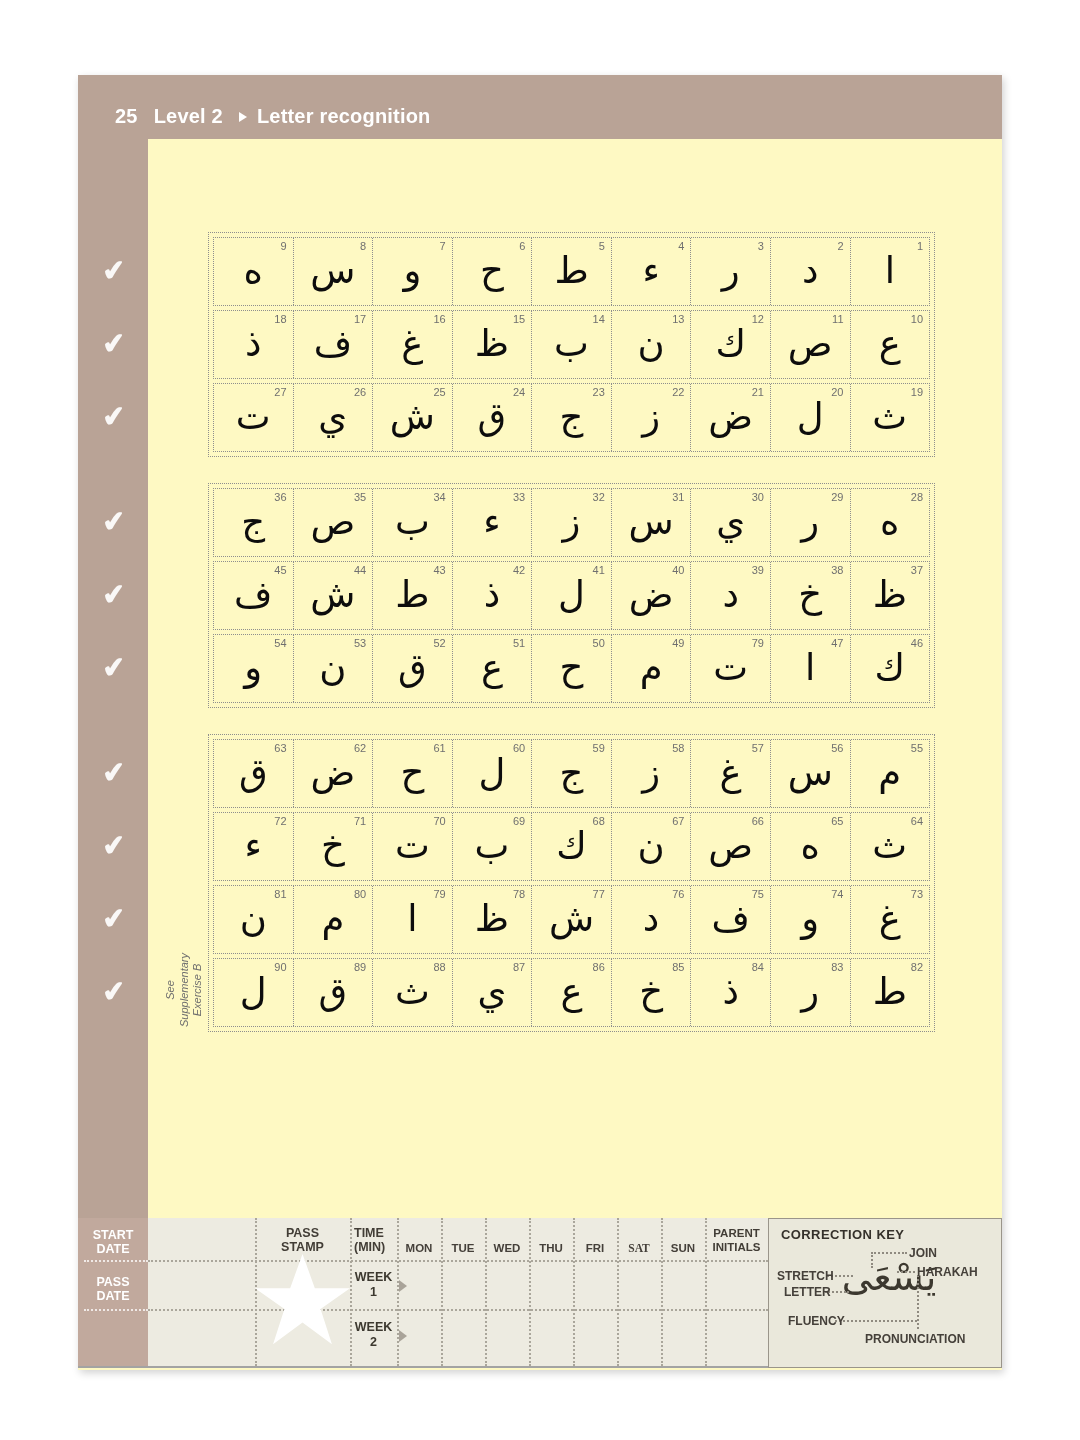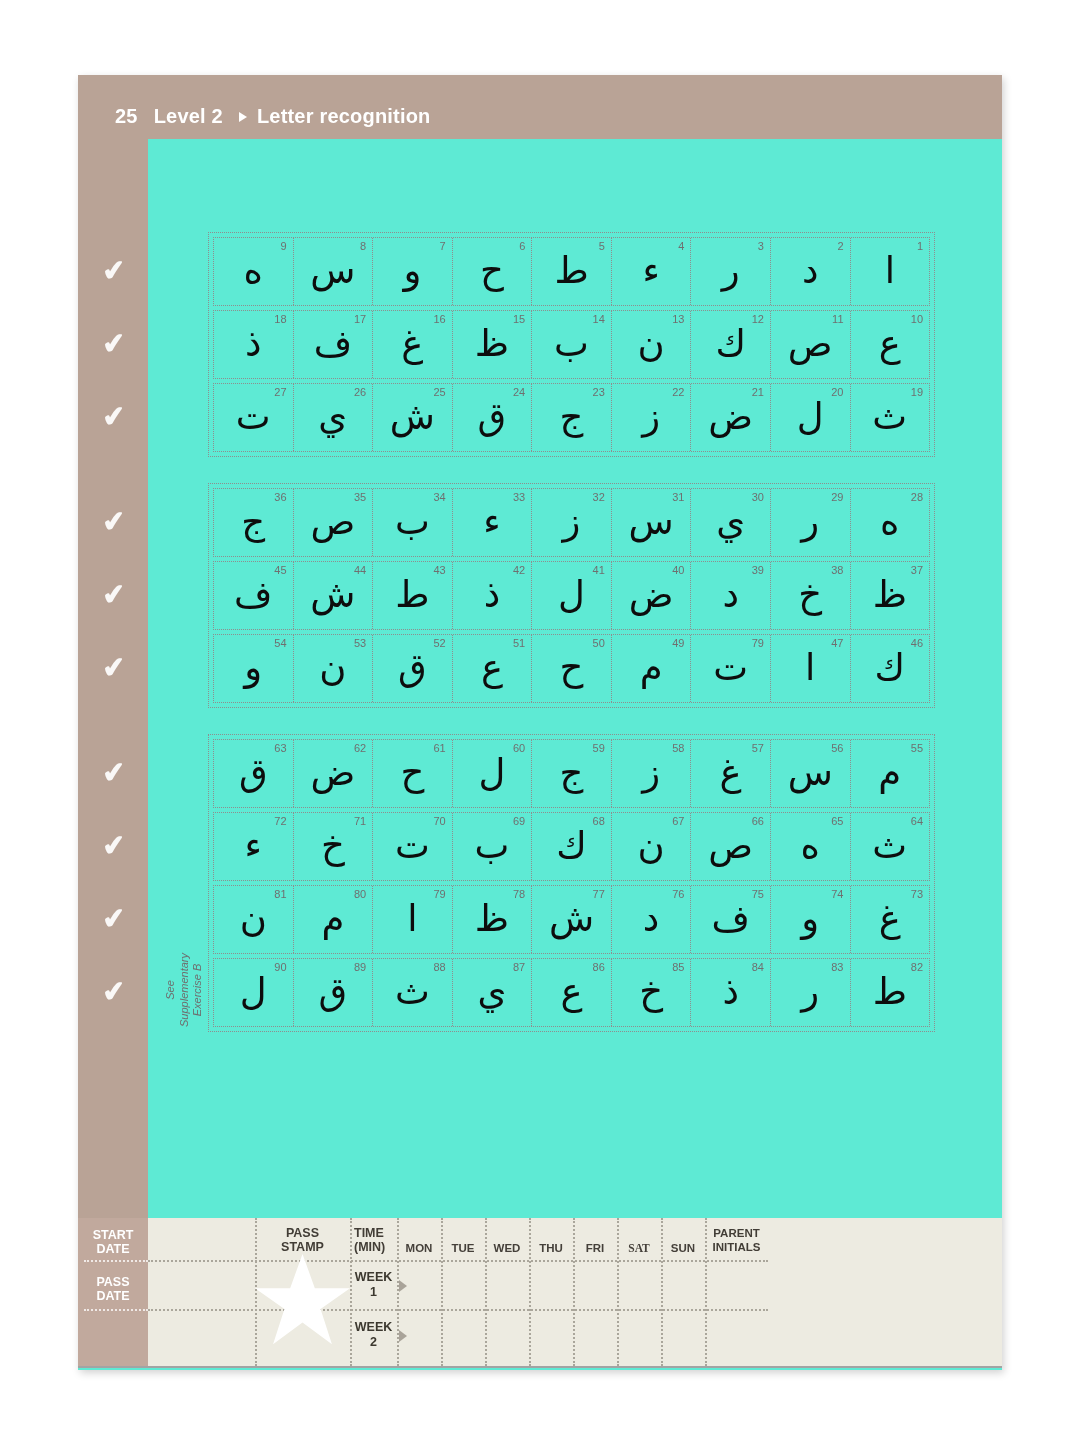--- a/index.html
+++ b/index.html
@@ -1,17 +1,17 @@
 <!DOCTYPE html>
 <html><head>
 <meta charset="utf-8">
 <style>
   * { margin:0; padding:0; box-sizing:border-box; }
   html,body { width:1080px; height:1440px; background:#ffffff; font-family:"Liberation Sans", sans-serif; }
-  .page { position:absolute; left:78px; top:75px; width:924px; height:1295px; background:#5eead4;
+  .page { position:absolute; left:78px; top:75px; width:924px; height:1295px; background:#fef9c3;
           box-shadow:2px 3px 8px rgba(0,0,0,0.18); }
 
   
   .header { position:absolute; top:0; left:0; right:0; height:64px; background:#b9a396;
             display:flex; align-items:center; padding:18px 0 0 37px; color:#ffffff;
             font-size:20px; font-weight:bold; letter-spacing:0.2px; }
   .header .pgnum { margin-right:16px; }
   .header .lvl { margin-right:16px; }
   .header .tri { width:0; height:0; border-left:8px solid #ffffff; border-top:5.5px solid transparent;
                  border-bottom:5.5px solid transparent; margin:2px 10px 0 0; }
@@ -515,20 +515,37 @@
     <div class="dlabel" style="left:276px; top:8px; width:43px; text-align:left;">
         <div>TIME</div>
         <div>(MIN)</div>
       </div>
 
     <div class="dlabel" style="left:627px; top:8px; width:63px; font-size:11.5px;">
         <div>PARENT</div>
         <div>INITIALS</div>
       </div>
 
+    <div class="ckbox">
+      <div class="ck-title">CORRECTION KEY</div>
+      <div class="ck-word">يَسْعَى</div>
+      <div class="ck-lead-h" style="left:102px; top:33px; width:36px;"></div>
+      <div class="ck-lead-v" style="left:102px; top:33px; height:16px;"></div>
+      <div class="ck-lead-h" style="left:128px; top:52px; width:18px;"></div>
+      <div class="ck-lead-h" style="left:58px; top:56px; width:26px;"></div>
+      <div class="ck-lead-h" style="left:56px; top:72px; width:24px;"></div>
+      <div class="ck-lead-h" style="left:66px; top:101px; width:82px;"></div>
+      <div class="ck-lead-v" style="left:148px; top:56px; height:54px;"></div>
+      <div class="ck-label" style="left:140px; top:27px;">JOIN</div>
+      <div class="ck-label" style="left:148px; top:46px;">HARAKAH</div>
+      <div class="ck-label" style="left:8px; top:50px;">STRETCH</div>
+      <div class="ck-label" style="left:15px; top:66px;">LETTER</div>
+      <div class="ck-label" style="left:19px; top:95px;">FLUENCY</div>
+      <div class="ck-label" style="left:96px; top:113px;">PRONUNCIATION</div>
+    </div>
   <div class="vline" style="left: 177px;"></div>
       <div class="vline" style="left: 272px;"></div>
       <div class="vline" style="left: 319px;"></div>
       <div class="vline" style="left: 363px;"></div>
       <div class="vline" style="left: 407px;"></div>
       <div class="vline" style="left: 451px;"></div>
       <div class="vline" style="left: 495px;"></div>
       <div class="vline" style="left: 539px;"></div>
       <div class="vline" style="left: 583px;"></div>
       <div class="vline" style="left: 627px;"></div>

